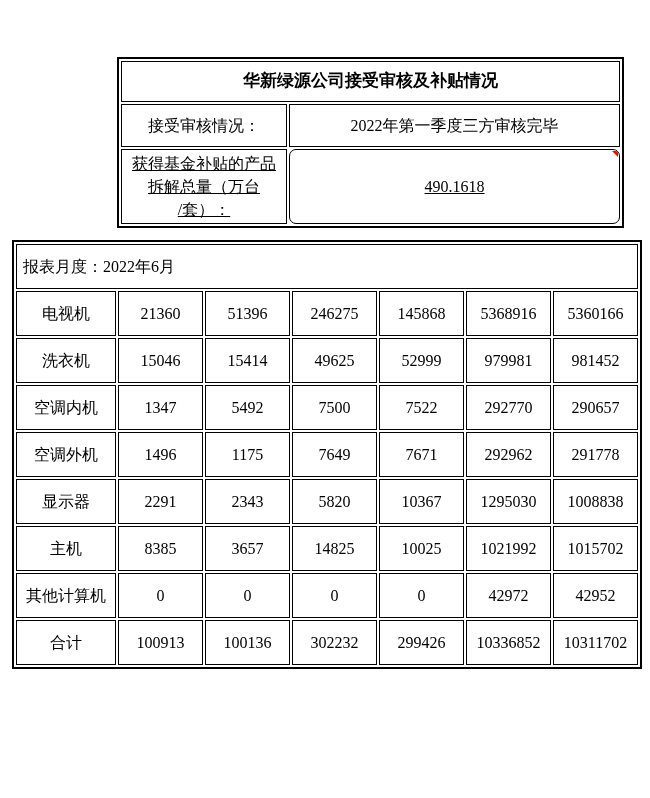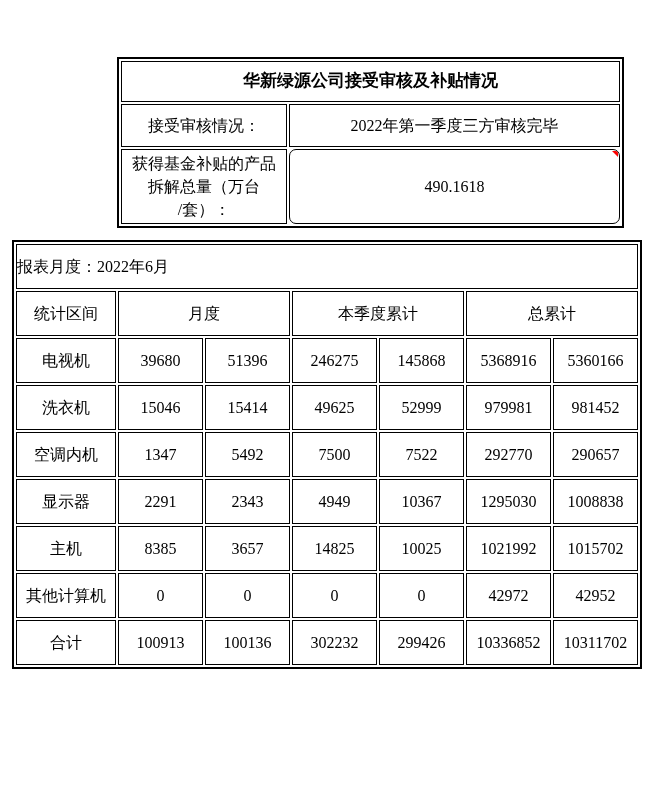--- a/index.html
+++ b/index.html
@@ -26,33 +26,33 @@
     line-height:1.45;
     padding:0 2px;
     overflow:hidden;
     background:#ffffff;
   }
   
   .t1{position:absolute;left:117px;top:20px;width:507px;margin-top:37px;}
   .t1 .col-label{width:166px;}
   .t1 .title-cell{height:39px;font-weight:bold;font-size:17px;}
   .t1 .row-cell{height:41px;}
-  .t1 .tall-cell{height:73px;}
+  .t1 .tall-cell{height:73px;text-decoration:underline;}
   .t1 .multiline{white-space:pre-line;}
   .rel{position:relative;border-radius:7px;}
   .comment-marker{
     position:absolute;top:1px;right:1px;
     width:6px;height:6px;
     background:#ff0000;
     clip-path:polygon(0 0,100% 0,100% 100%);
   }
   
   .t2{position:absolute;left:12px;top:240px;width:626px;}
   .t2 td{height:43px;}
-  .t2 .period-cell{text-align:left;padding-left:0;}
+  .t2 .period-cell{text-align:left;padding-left:6px;}
 </style>
 </head>
 <body>
 
 <div class="page">
 
   <table class="t1">
     <colgroup>
         <col class="col-label">
         <col>
@@ -84,31 +84,25 @@
         <col style="width:85px">
       <col style="width:85px">
         <col style="width:85px">
       <col style="width:85px">
         <col style="width:85px">
     </colgroup>
     <tbody>
         <tr>
       <td colspan="7" class="period-cell">报表月度：2022年6月</td>
     </tr>
-    <tr>
-      <td>统计区间</td>
-      <td colspan="2">月度</td>
-      <td colspan="2">本季度累计</td>
-      <td colspan="2">总累计</td>
-    </tr>
     </tbody>
       <tbody id="report-rows">
         <tr>
           <td>电视机</td>
-          <td>39680</td>
+          <td>21360</td>
           <td>51396</td>
           <td>246275</td>
           <td>145868</td>
           <td>5368916</td>
           <td>5360166</td>
         </tr>
         <tr>
           <td>洗衣机</td>
           <td>15046</td>
           <td>15414</td>
@@ -120,24 +114,33 @@
         <tr>
           <td>空调内机</td>
           <td>1347</td>
           <td>5492</td>
           <td>7500</td>
           <td>7522</td>
           <td>292770</td>
           <td>290657</td>
         </tr>
         <tr>
+          <td>空调外机</td>
+          <td>1496</td>
+          <td>1175</td>
+          <td>7649</td>
+          <td>7671</td>
+          <td>292962</td>
+          <td>291778</td>
+        </tr>
+        <tr>
           <td>显示器</td>
           <td>2291</td>
           <td>2343</td>
-          <td>4949</td>
+          <td>5820</td>
           <td>10367</td>
           <td>1295030</td>
           <td>1008838</td>
         </tr>
         <tr>
           <td>主机</td>
           <td>8385</td>
           <td>3657</td>
           <td>14825</td>
           <td>10025</td>

